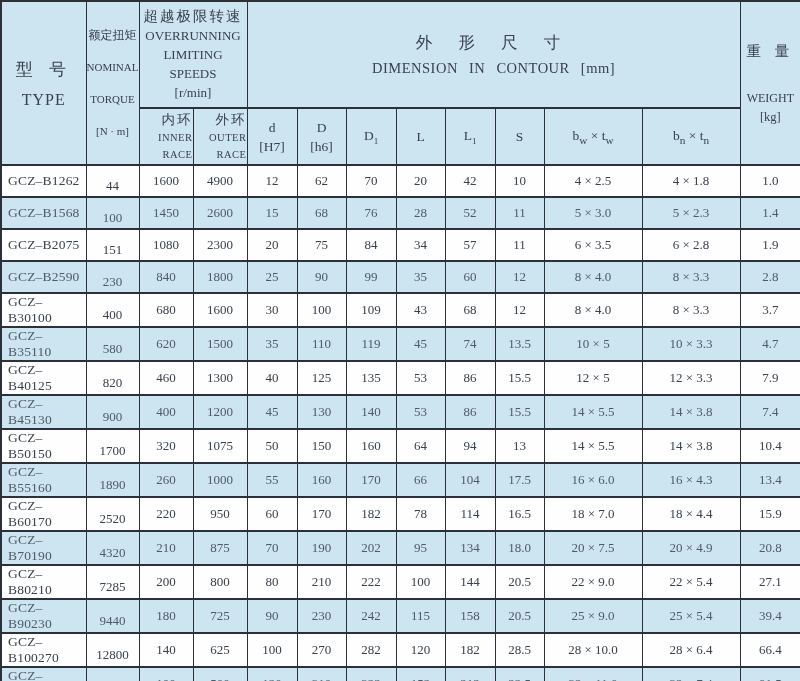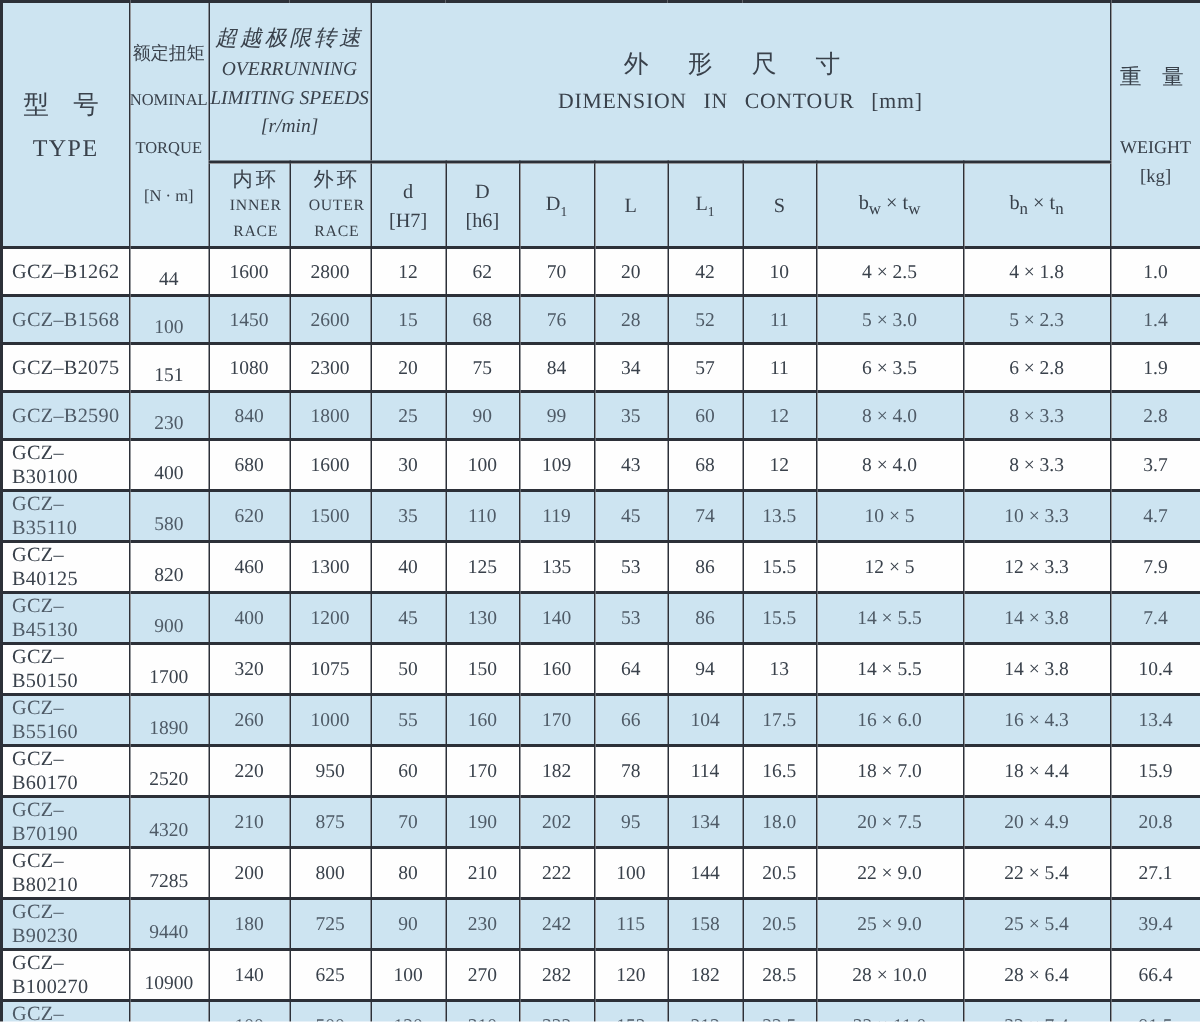--- a/index.html
+++ b/index.html
@@ -40,28 +40,28 @@
   tbody td { text-align: center; font-size: 13px; vertical-align: middle; }
   td.type-cell { text-align: left; padding-left: 6px; font-size: 13.5px; letter-spacing: 0.2px; }
   td.torque-cell span { display: inline-block; transform: translateY(5px); }
 
   
   .hl { display: block; }
   .h-type .zh { font-size: 17px; letter-spacing: 6px; margin-bottom: 10px; }
   .h-type .en { font-size: 16px; letter-spacing: 1px; }
   .h-torque .hl { font-size: 11px; line-height: 32px; }
   .h-torque .zh { font-size: 12px; letter-spacing: 0; }
-  .h-speeds .hl { font-size: 13px; line-height: 19px; font-style: italic; }
+  .h-speeds .hl { font-size: 13px; line-height: 19px; }
   .h-speeds .zh { font-size: 14.5px; letter-spacing: 2px; }
   .h-dim .zh { font-size: 16.5px; letter-spacing: 11px; margin-bottom: 6px; }
   .h-dim .en { font-size: 14.5px; word-spacing: 7px; letter-spacing: 0.5px; }
   .h-weight .zh { font-size: 14.5px; letter-spacing: 5px; margin-bottom: 30px; }
   .h-weight .en { font-size: 12px; margin-bottom: 4px; }
   .h-weight .unit { font-size: 12.5px; }
-  th.h-race { text-align: center; padding-left: 9px; vertical-align: middle; }
+  th.h-race { text-align: right; padding-left: 9px; vertical-align: middle; }
   .h-race .zh { font-size: 13.5px; letter-spacing: 2px; line-height: 18px; }
   .h-race .en { font-size: 10.5px; letter-spacing: 0.5px; line-height: 17px; }
   th.h-sub { font-size: 13.5px; }
   .h-sub .hl { line-height: 19px; }
   th.h-sub sub, td sub { font-size: 9px; }
   .h-bt { font-size: 13.5px; }
 </style>
 </head>
 <body>
 
@@ -134,21 +134,21 @@
       <th class="h-sub"><span>S</span></th>
       <th class="h-bt"><span>b</span><sub>w</sub><span> × </span><span>t</span><sub>w</sub></th>
       <th class="h-bt"><span>b</span><sub>n</sub><span> × </span><span>t</span><sub>n</sub></th>
     </tr>
   </thead>
   <tbody>
       <tr class="row-white">
         <td class="type-cell">GCZ–B1262</td>
         <td class="torque-cell"><span>44</span></td>
         <td>1600</td>
-        <td>2800</td>
+        <td>4900</td>
         <td>12</td>
         <td>62</td>
         <td>70</td>
         <td>20</td>
         <td>42</td>
         <td>10</td>
         <td>4 × 2.5</td>
         <td>4 × 1.8</td>
         <td>1.0</td>
       </tr>
@@ -342,21 +342,21 @@
         <td>242</td>
         <td>115</td>
         <td>158</td>
         <td>20.5</td>
         <td>25 × 9.0</td>
         <td>25 × 5.4</td>
         <td>39.4</td>
       </tr>
       <tr class="row-white">
         <td class="type-cell">GCZ–B100270</td>
-        <td class="torque-cell"><span>10900</span></td>
+        <td class="torque-cell"><span>12800</span></td>
         <td>140</td>
         <td>625</td>
         <td>100</td>
         <td>270</td>
         <td>282</td>
         <td>120</td>
         <td>182</td>
         <td>28.5</td>
         <td>28 × 10.0</td>
         <td>28 × 6.4</td>

